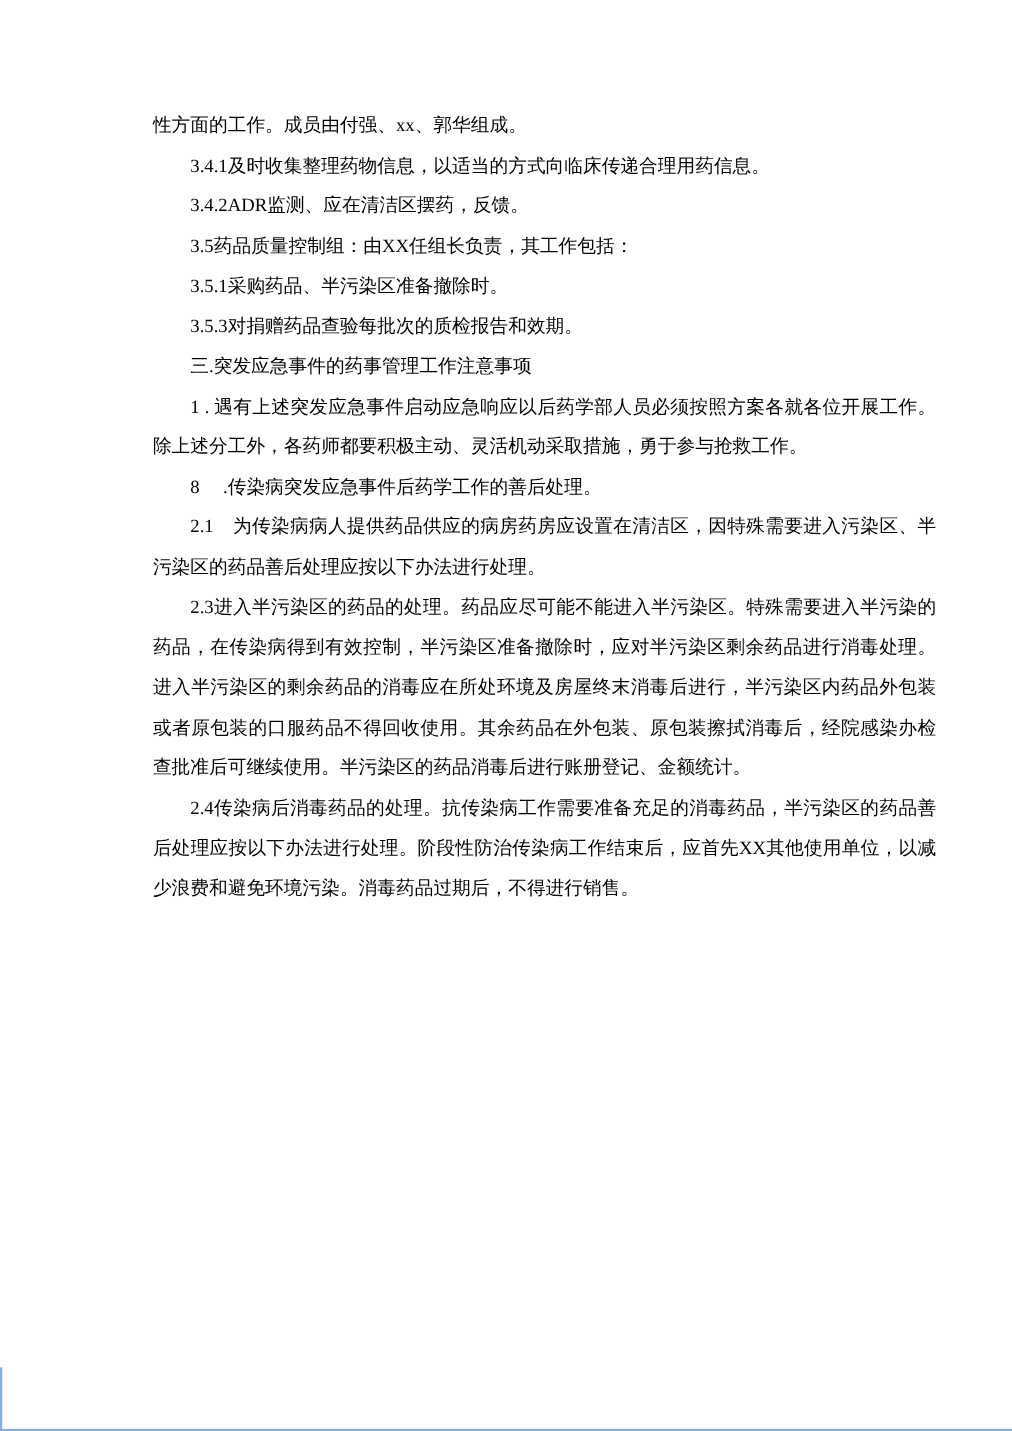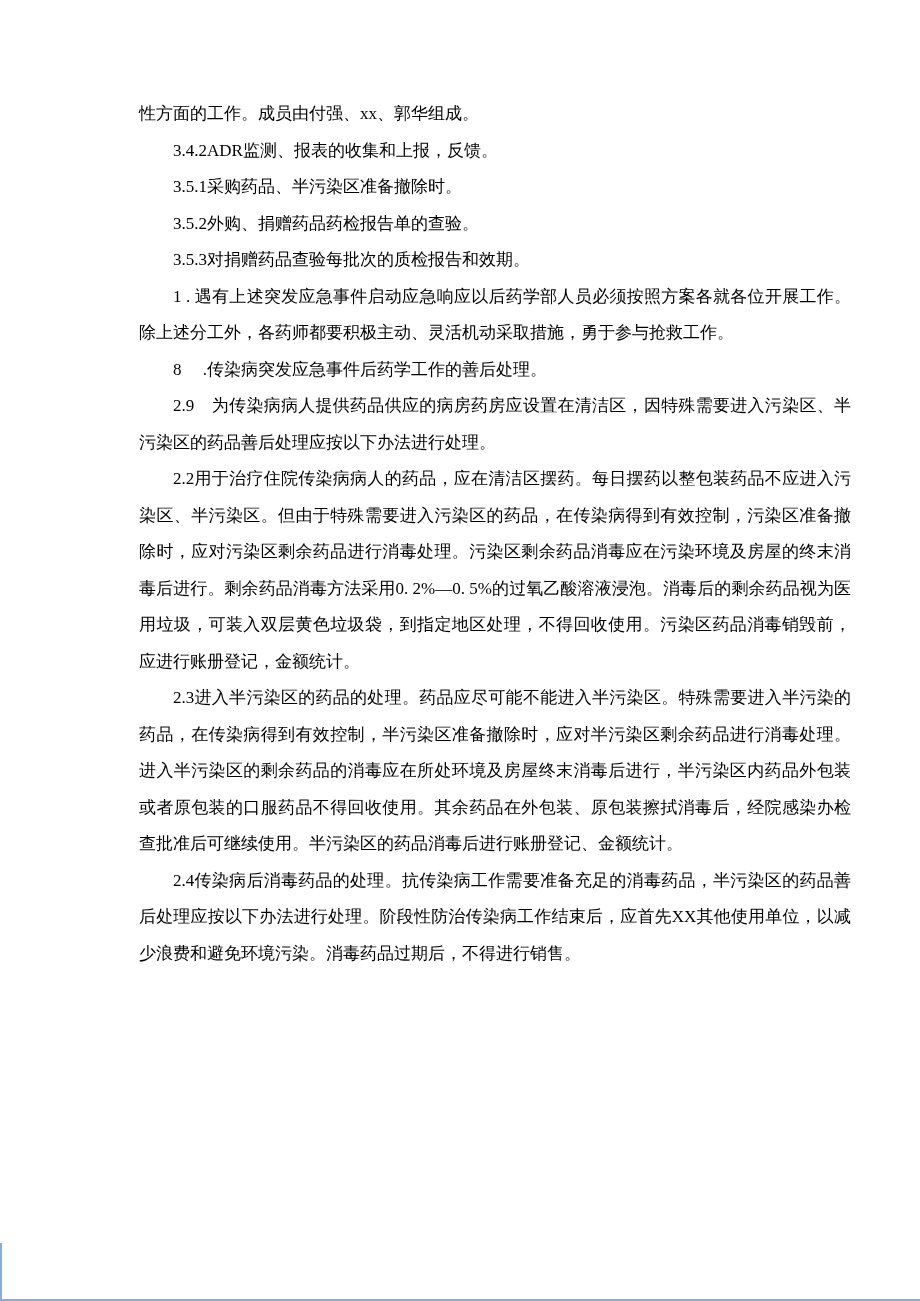--- a/index.html
+++ b/index.html
@@ -48,26 +48,27 @@
     width: 100%;
     height: 2px;
     background: #85aed8;
   }
 </style>
 </head>
 <body>
 
 <div class="page">
   <p class="no-indent">性方面的工作。成员由付强、xx、郭华组成。</p>
-  <p>3.4.2ADR监测、报表的收集和上报，反馈。</p>
+  <p>3.4.1及时收集整理药物信息，以适当的方式向临床传递合理用药信息。</p>
+  <p>3.4.2ADR监测、应在清洁区摆药，反馈。</p>
+  <p>3.5药品质量控制组：由XX任组长负责，其工作包括：</p>
   <p>3.5.1采购药品、半污染区准备撤除时。</p>
-  <p>3.5.2外购、捐赠药品药检报告单的查验。</p>
   <p>3.5.3对捐赠药品查验每批次的质检报告和效期。</p>
+  <p>三.突发应急事件的药事管理工作注意事项</p>
   <p>1 . 遇有上述突发应急事件启动应急响应以后药学部人员必须按照方案各就各位开展工作。除上述分工外，各药师都要积极主动、灵活机动采取措施，勇于参与抢救工作。</p>
   <p>8　 .传染病突发应急事件后药学工作的善后处理。</p>
-  <p>2.9　为传染病病人提供药品供应的病房药房应设置在清洁区，因特殊需要进入污染区、半污染区的药品善后处理应按以下办法进行处理。</p>
-  <p>2.2用于治疗住院传染病病人的药品，应在清洁区摆药。每日摆药以整包装药品不应进入污染区、半污染区。但由于特殊需要进入污染区的药品，在传染病得到有效控制，污染区准备撤除时，应对污染区剩余药品进行消毒处理。污染区剩余药品消毒应在污染环境及房屋的终末消毒后进行。剩余药品消毒方法采用0. 2%—0. 5%的过氧乙酸溶液浸泡。消毒后的剩余药品视为医用垃圾，可装入双层黄色垃圾袋，到指定地区处理，不得回收使用。污染区药品消毒销毁前，应进行账册登记，金额统计。</p>
+  <p>2.1　为传染病病人提供药品供应的病房药房应设置在清洁区，因特殊需要进入污染区、半污染区的药品善后处理应按以下办法进行处理。</p>
   <p>2.3进入半污染区的药品的处理。药品应尽可能不能进入半污染区。特殊需要进入半污染的药品，在传染病得到有效控制，半污染区准备撤除时，应对半污染区剩余药品进行消毒处理。进入半污染区的剩余药品的消毒应在所处环境及房屋终末消毒后进行，半污染区内药品外包装或者原包装的口服药品不得回收使用。其余药品在外包装、原包装擦拭消毒后，经院感染办检查批准后可继续使用。半污染区的药品消毒后进行账册登记、金额统计。</p>
   <p>2.4传染病后消毒药品的处理。抗传染病工作需要准备充足的消毒药品，半污染区的药品善后处理应按以下办法进行处理。阶段性防治传染病工作结束后，应首先XX其他使用单位，以减少浪费和避免环境污染。消毒药品过期后，不得进行销售。</p>
 
   <div class="edge-artifact-left"></div>
   <div class="edge-artifact-bottom"></div>
 </div>
 
 </body></html>

